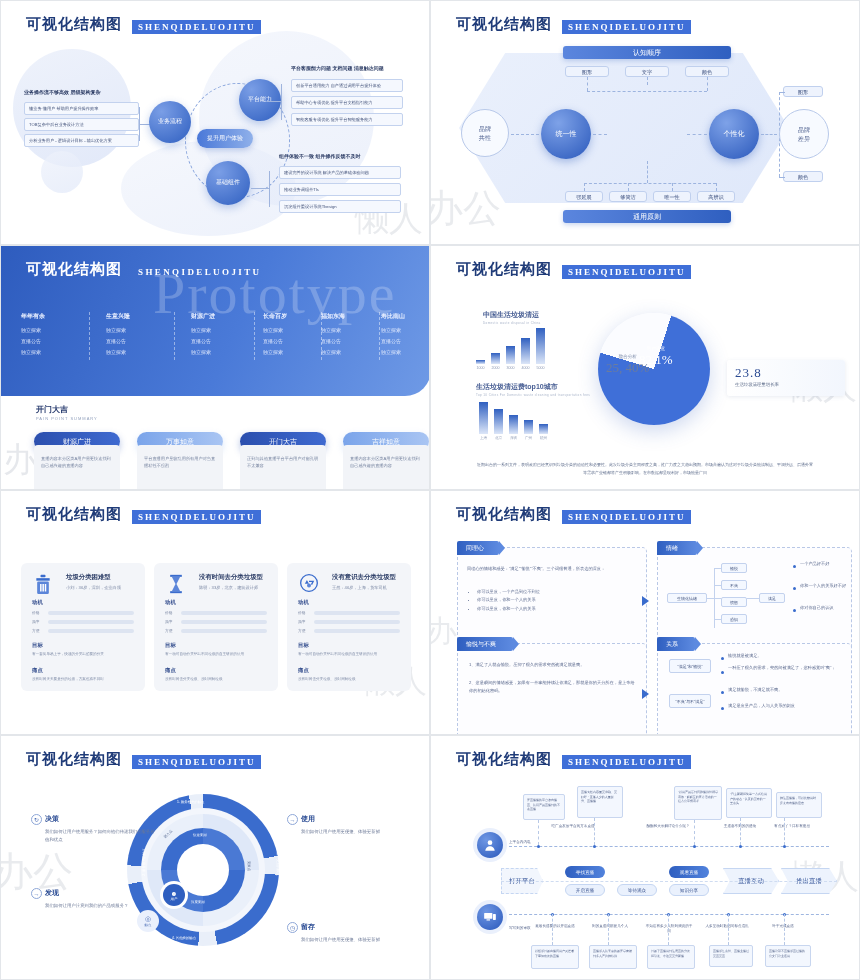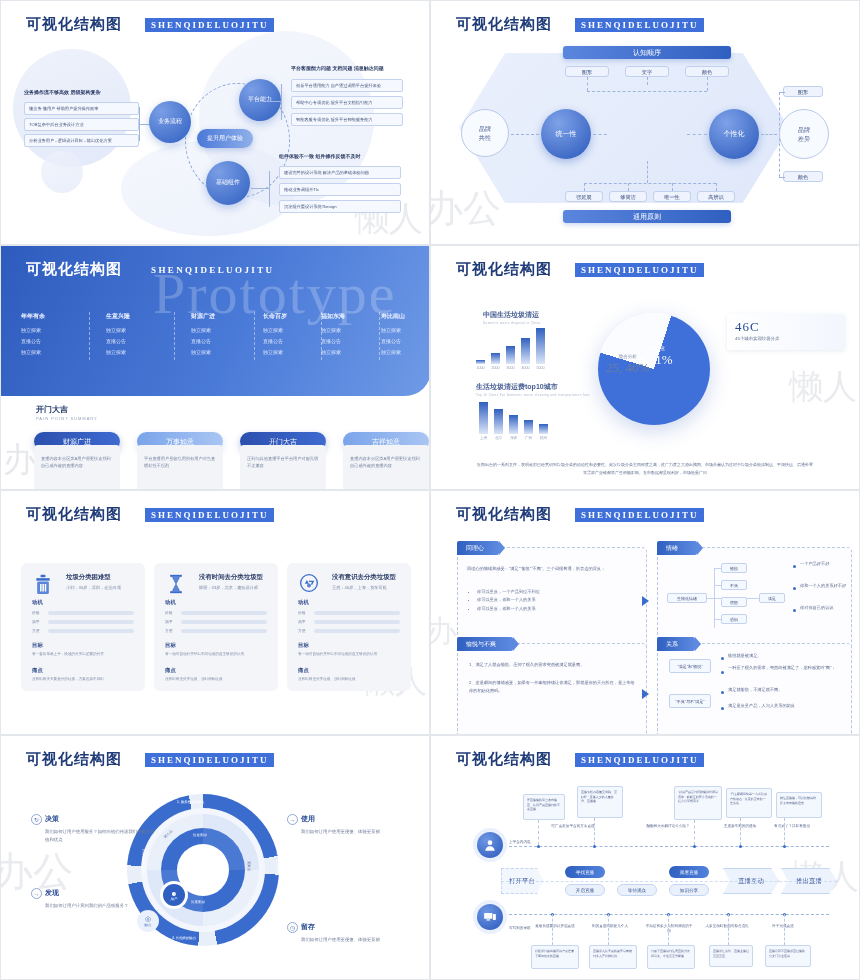--- a/index.html
+++ b/index.html
@@ -2,21 +2,21 @@
 <html><head>
 <meta charset="utf-8">
 <style>
   * { box-sizing: border-box; margin:0; padding:0; }
   html,body { width:860px; height:980px; background:#d9dde3; font-family:"Liberation Sans", sans-serif; }
   .grid { display:grid; grid-template-columns:430px 430px; grid-template-rows:repeat(4,245px); width:860px; height:980px; }
   .slide { position:relative; background:#fff; overflow:hidden; border:1px solid #e3e6ea; }
   .slide-inner { position:absolute; left:0; top:0; right:0; bottom:0; overflow:hidden; }
 
   
-  .title { position:absolute; left:25px; top:14px; display:flex; align-items:center; gap:23px; z-index:9;}
+  .title { position:absolute; left:25px; top:14px; display:flex; align-items:flex-end; gap:10px; z-index:9;}
   .title .cn { font-family:"Liberation Serif", serif; font-weight:bold; font-size:15px; color:#1f3b78; letter-spacing:1px; }
   .title .badge { background:#3f6fd8; color:#fff; font-family:"Liberation Serif",serif; font-size:9px; letter-spacing:2px; padding:2px 5px 2px 6px; font-weight:bold; }
   .slide.dark .cn { color:#fff; }
   .slide.dark .badge { background:transparent; color:#fff; letter-spacing:2.4px;}
 
   .wm { position:absolute; color:rgba(120,130,150,.16); font-size:40px; font-family:"Liberation Serif",serif; pointer-events:none; }
 
   
   .s1 .blob { position:absolute; border-radius:50%; background:linear-gradient(160deg,#eef2fb,#e2e9f9); }
   .s1 .circ { position:absolute; border-radius:50%; background:radial-gradient(circle at 30% 25%, #7a9ee6, #2f5fc0); color:#fff; display:flex; align-items:center; justify-content:center; font-size:6px; text-align:center; line-height:1.3; box-shadow:0 3px 8px rgba(47,95,192,.3);}
@@ -334,23 +334,23 @@
     <div class="pie" style="left:167px;top:67px;background:conic-gradient(from 18deg,#3f6fd8 0 74.7%, #fbfcff 74.7% 100%);"></div>
     <div class="pl" style="left:208px;top:100px;">
       <div class="t">用户满意</div>
       <div class="n">82.1%</div>
     </div>
     <div class="pl g" style="left:175px;top:108px;">
       <div class="t">整合分析</div>
       <div class="n">25, 40%</div>
     </div>
 
-    <div class="stat" style="left:296px;top:68px;">
-      <div class="v">46C</div>
-          <div class="d">45个城市实现垃圾分类</div>
+    <div class="stat" style="left:296px;top:114px;">
+      <div class="v">23.8</div>
+          <div class="d">生活垃圾清理量增长率</div>
     </div>
 
     <div class="foot">近期出台的一系列文件，表明政府已经意识到垃圾分类的迫迫性和必要性。此次垃圾分类主同程度之高，推广力度之大趋出预期。市场普遍认为这对于垃圾分类能清制运、平调快运、后通外置等需求产业链都将产生积极影响。在市数据都呈现利好，市场能量广日</div>
   </div>
     </div>
 
   <div class="slide s5">
       <div class="slide-inner">
     <div class="wm" style="right:2px;bottom:30px;font-size:32px;">懒人</div>
     <div class="title">

